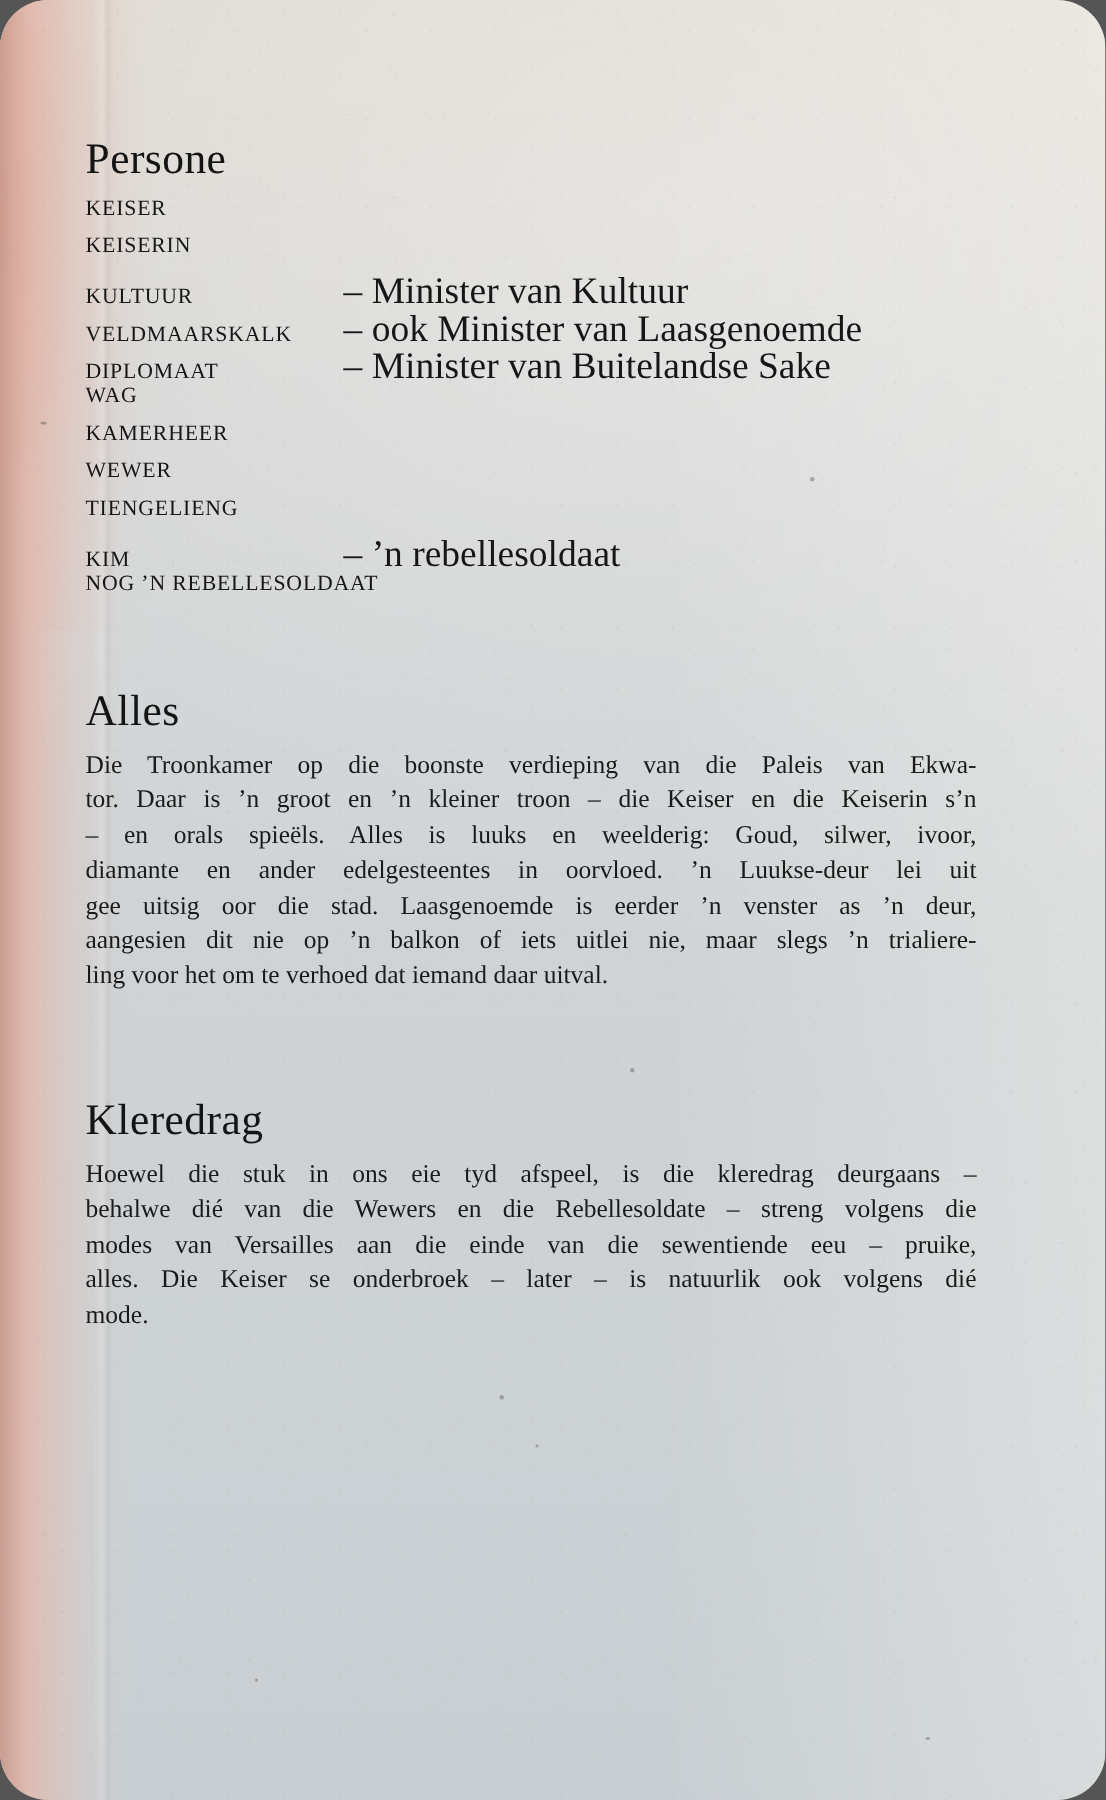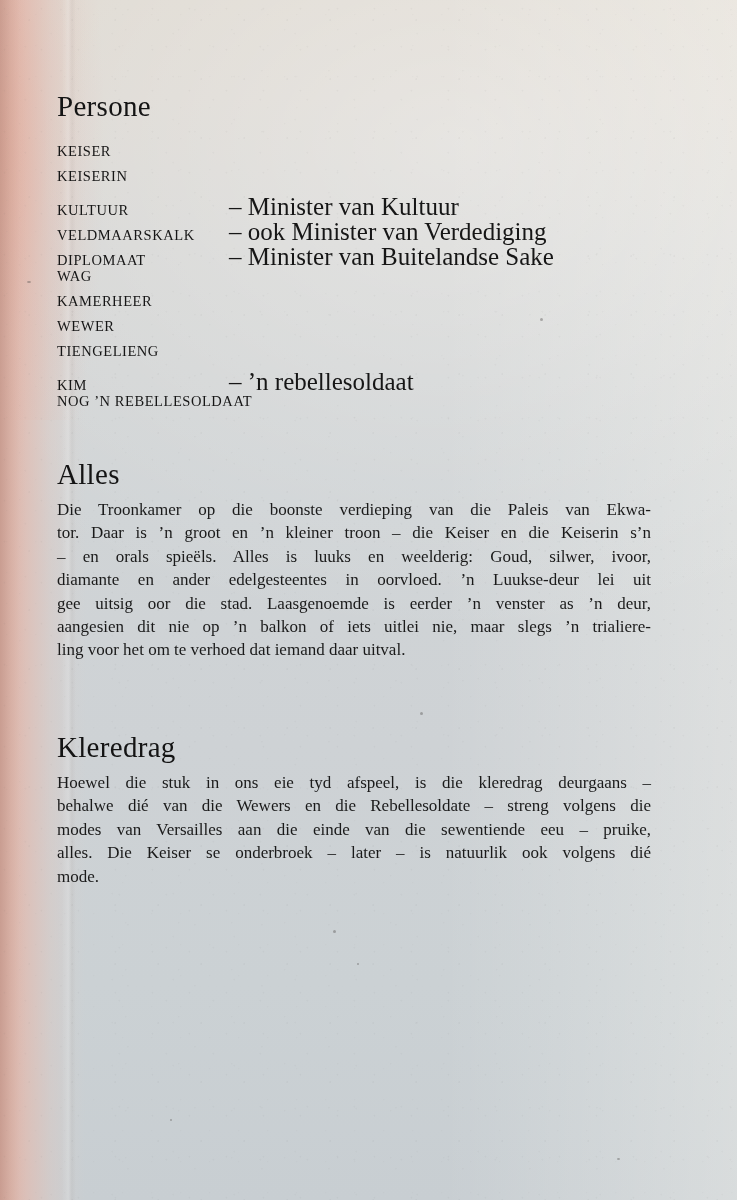--- a/index.html
+++ b/index.html
@@ -19,20 +19,21 @@
     
     background:
       linear-gradient(to bottom,
         #ded9d1 0%,
         #dcd8d2 8%,
         #d6d6d4 20%,
         #d0d4d6 42%,
         #ced2d5 62%,
         #cbd1d4 82%,
         #c8ced2 100%);
+    border-radius: 32px;
   }
 
   
   .paper-right-light {
     position: absolute;
     inset: 0;
     background: linear-gradient(to right,
       rgba(255,255,255,0) 60%,
       rgba(255,253,247,0.16) 82%,
       rgba(255,252,245,0.30) 100%);
@@ -206,21 +207,21 @@
   }
   .body-text .ln.last {
     text-align-last: left;
   }
 
   .blk-persone  { position: absolute; top: 92px;  left: 0; }
   .blk-toneel   { position: absolute; top: 460px; left: 0; width: 594px; }
   .blk-kleredrag{ position: absolute; top: 733px; left: 0; width: 594px; }
 
   .sec-body { margin-top: 9px; }
-  .cast-wrap { margin-top: 22px; font-family: Liberation Serif, serif; }
+  .cast-wrap { margin-top: 10px; font-family: Liberation Serif, serif; }
 </style>
 </head>
 <body>
 
 <div class="page">
 
   <div class="paper-right-light"></div>
   <div class="paper-sheen"></div>
   <div class="gutter-tint"></div>
   <div class="gutter-top-warm"></div>
@@ -249,21 +250,21 @@
         <li class="cast-row">
           <span class="cast-name">KEISERIN</span>
           <span class="cast-role"></span>
         </li>
         <li class="cast-row">
           <span class="cast-name">KULTUUR</span>
           <span class="cast-role">– Minister van Kultuur</span>
         </li>
         <li class="cast-row">
           <span class="cast-name">VELDMAARSKALK</span>
-          <span class="cast-role">– ook Minister van Verdediging</span>
+          <span class="cast-role">– ook Minister van Laasgenoemde</span>
         </li>
         <li class="cast-row">
           <span class="cast-name">DIPLOMAAT</span>
           <span class="cast-role">– Minister van Buitelandse Sake</span>
         </li>
         <li class="cast-row">
           <span class="cast-name">WAG</span>
           <span class="cast-role"></span>
         </li>
         <li class="cast-row">

